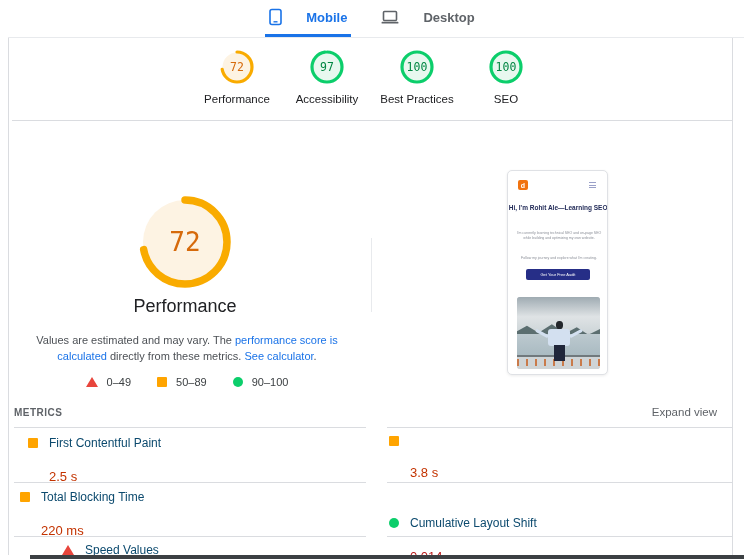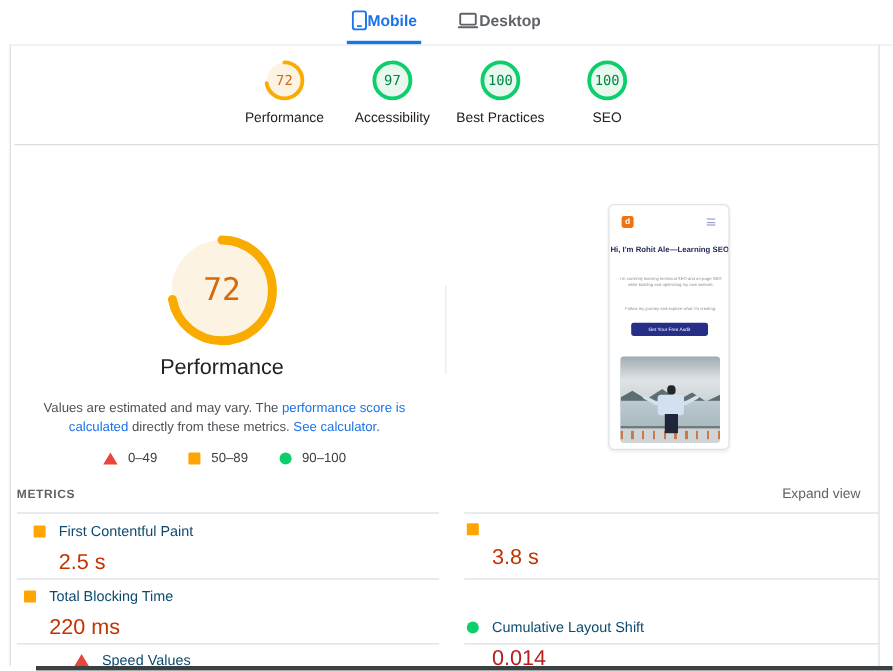--- a/index.html
+++ b/index.html
@@ -7,21 +7,21 @@
   .page {
     position:relative; width:744px; height:559px; overflow:hidden;
     font-family:"Liberation Sans", sans-serif; background:#fff; color:#202124;
   }
   .line { position:absolute; background:#dadce0; }
   .line.faint { background:#e8eaed; }
 
   
   .tabs { position:absolute; top:0; left:0; right:0; height:37px;
           display:flex; justify-content:center; gap:26px; }
-  .tab { display:flex; align-items:center; gap:0; padding:0 4px;
+  .tab { display:flex; align-items:center; gap:24px; padding:0 4px;
          border-bottom:3px solid transparent; font-size:13px; font-weight:bold;
          color:#5f6368; cursor:pointer; }
   .tab.active { color:#1a73e8; border-bottom-color:#1a73e8; }
   .tab svg { display:block; }
 
   
   .card-border-left  { left:8px;   top:37px; width:1px;  height:518px; }
   .card-border-right { left:732px; top:37px; width:1px;  height:518px; }
   .card-border-top   { left:8px;   top:37px; width:736px; height:1px; }
   .divider-under-scores { left:12px; top:120px; width:720px; height:1px; }
@@ -96,21 +96,21 @@
             background:#d3e0f0; transform:rotate(-28deg); border-radius:2px; }
   .p-legs { position:absolute; left:50%; top:66%; width:11px; height:16px; margin-left:-5px;
             background:#20263a; }
 
   
   .metrics-title { position:absolute; left:14px; top:407px; font-size:10px; letter-spacing:.5px;
                    color:#5f6368; font-weight:bold; }
   .expand-view { position:absolute; right:27px; top:406px; font-size:11.5px; color:#5f6368; cursor:pointer; }
   .metric { position:absolute; }
   .metric .mhead { display:flex; align-items:center; gap:11px; font-size:12px; color:#0c4a6e; }
-  .metric .mval { margin-top:8px; margin-left:21px; font-size:18px; }
+  .metric .mval { margin-top:19px; margin-left:21px; font-size:13px; }
   .mval.avg-v { color:#C33300; }
   .mval.good-v { color:#b91c1c; }
   .mi-sq { width:10px; height:10px; background:#FFA400; border-radius:1px; flex:none; }
   .mi-dot { width:10px; height:10px; background:#0CCE6B; border-radius:50%; flex:none; }
   .mi-tri { width:0; height:0; border-left:6px solid transparent; border-right:6px solid transparent;
             border-bottom:10px solid #E8453C; flex:none; }
   .bottom-bar { position:absolute; left:30px; right:0; bottom:0; height:4px; background:#3c4043; }
 </style>
 </head>
 <body>

